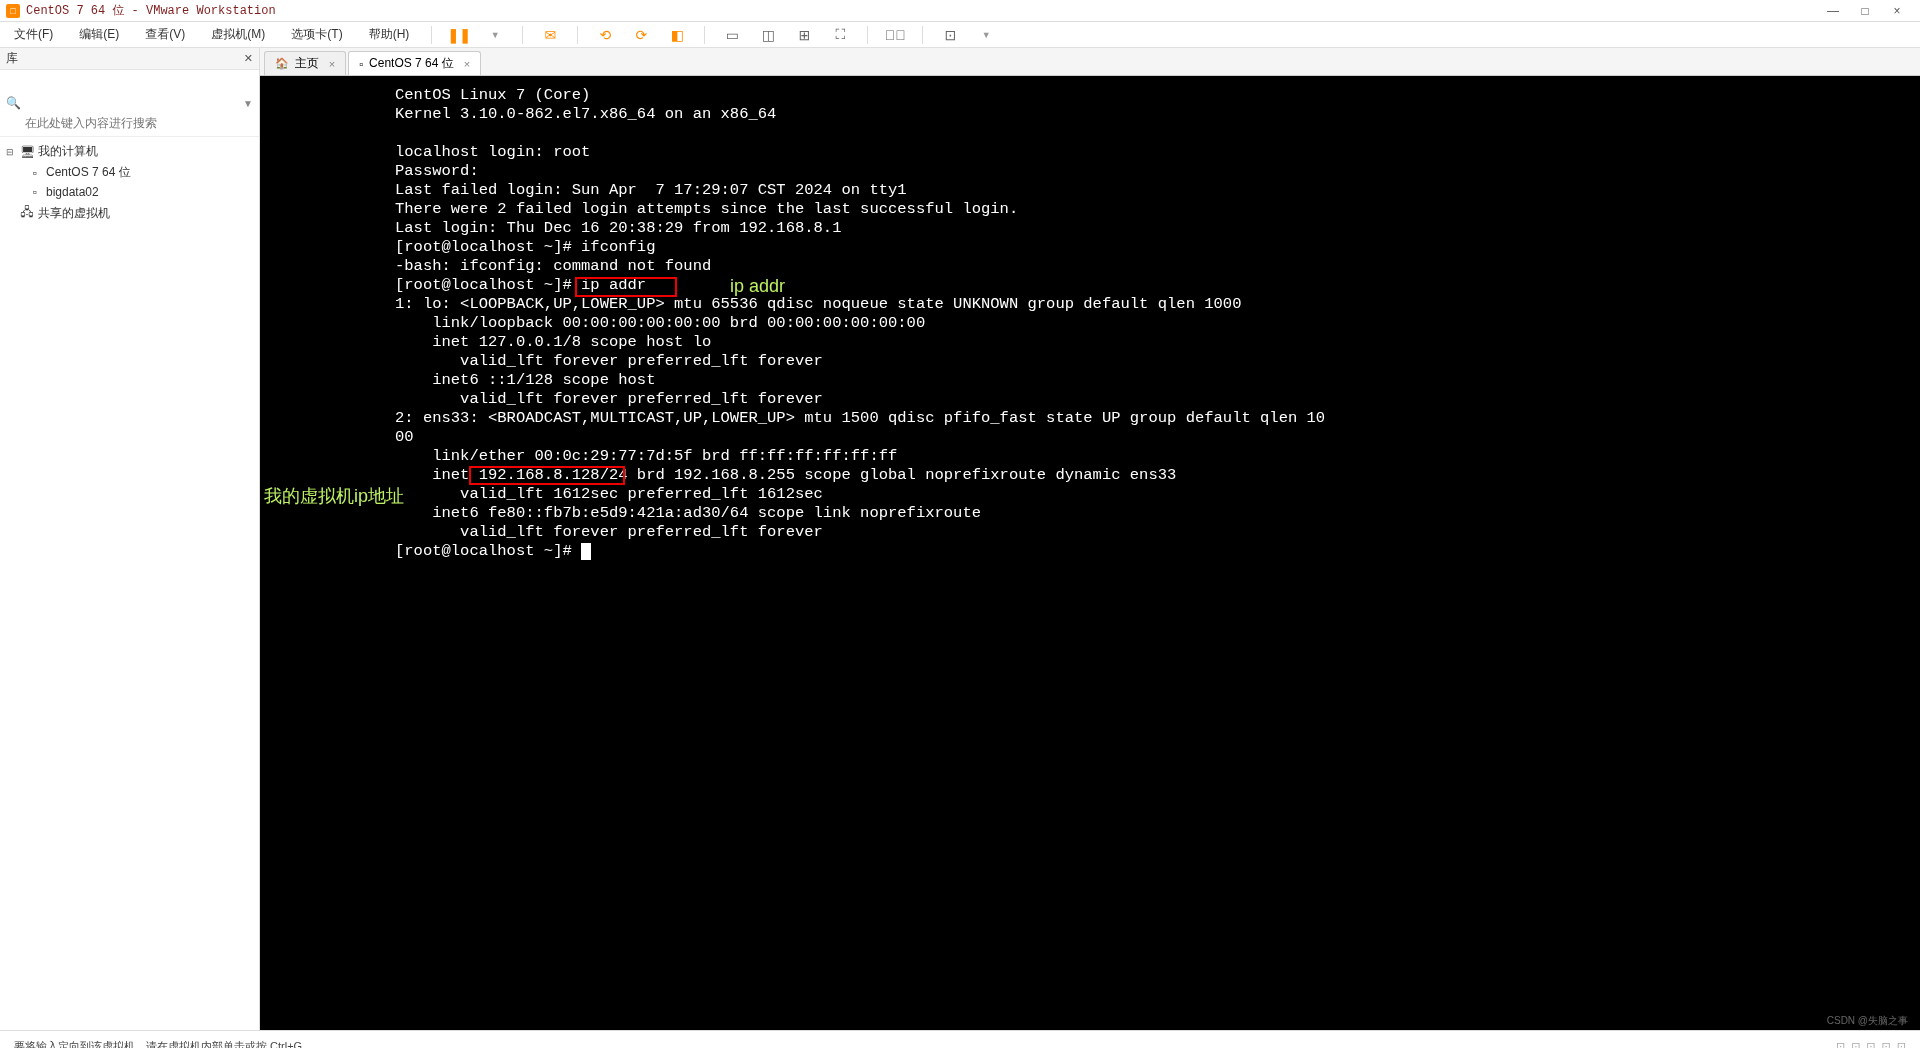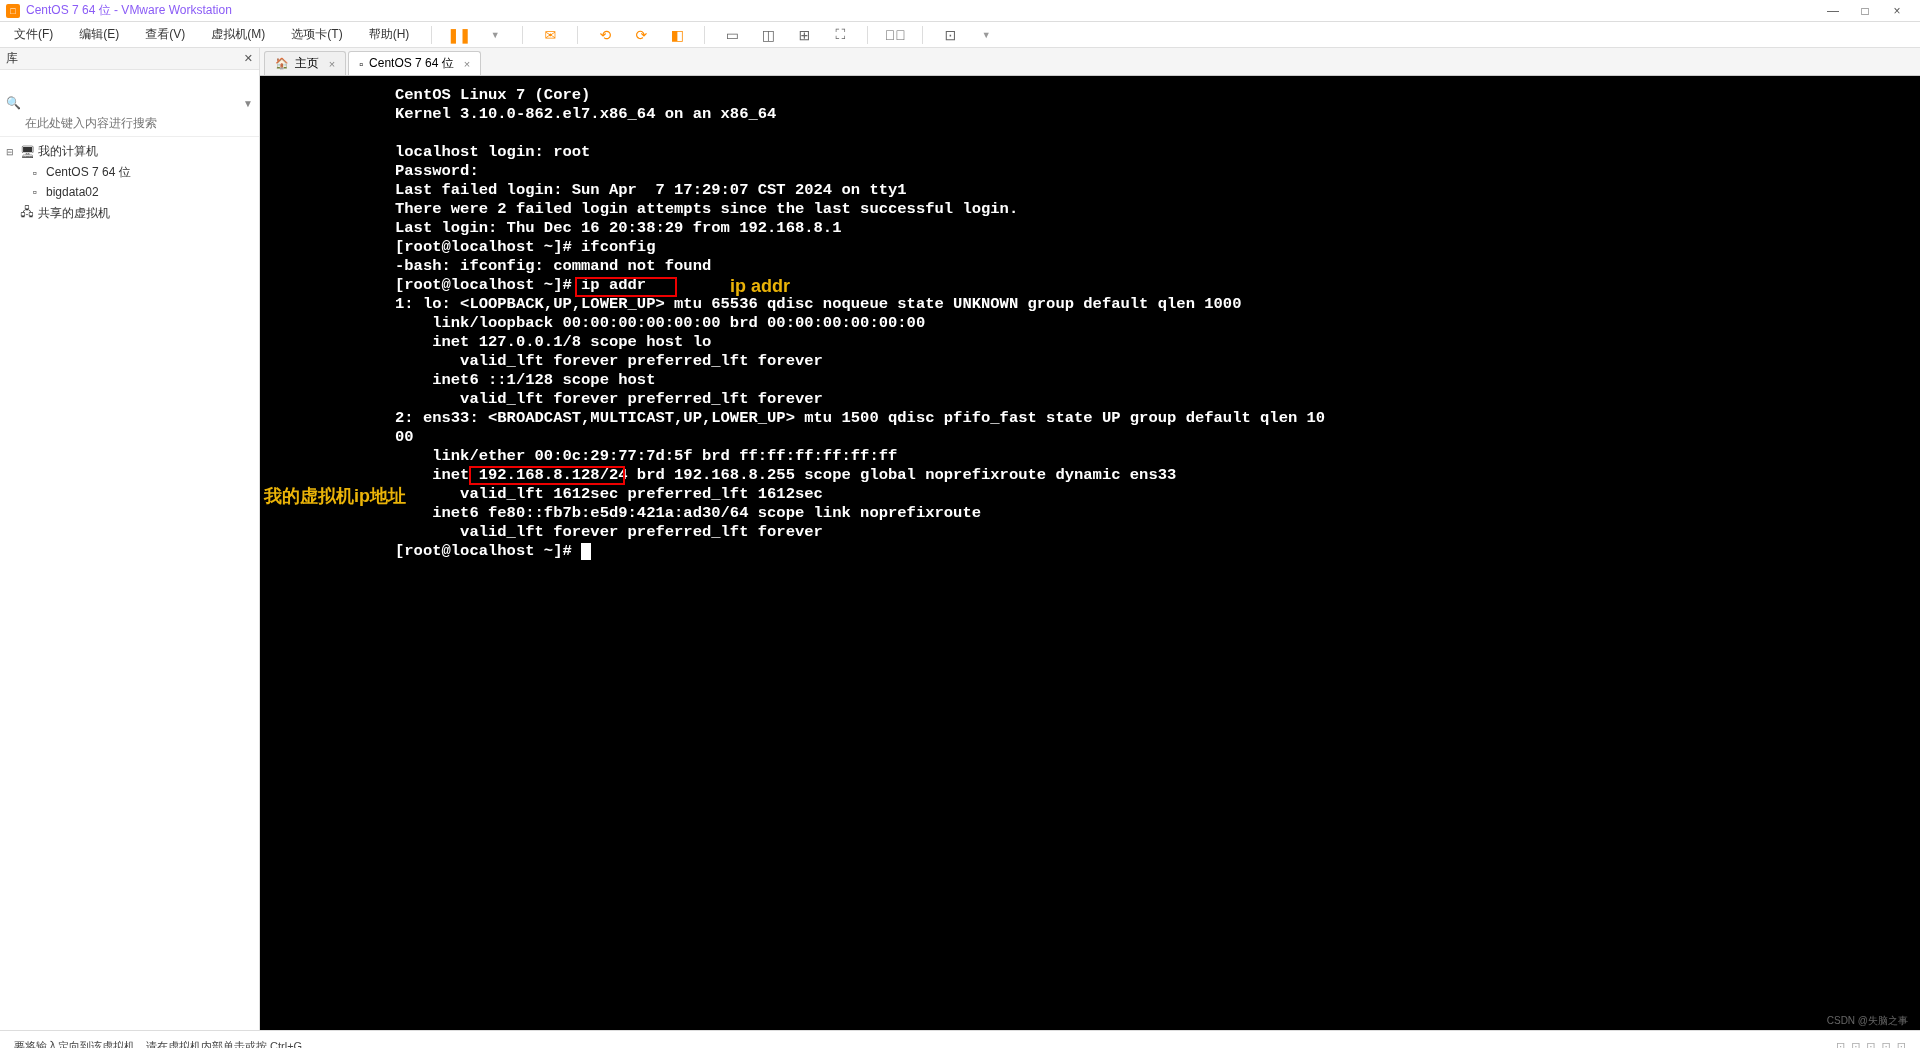--- a/index.html
+++ b/index.html
@@ -1,20 +1,20 @@
 <!DOCTYPE html>
 <html><head>
 <meta charset="utf-8">
 <style>
 * { margin: 0; padding: 0; box-sizing: border-box; font-family: "Microsoft YaHei", "Segoe UI", Tahoma, sans-serif; }
 body { background: #f0f0f0; width: 1920px; height: 1048px; overflow: hidden; font-size: 12px; position: relative; }
 
 .titlebar { height: 22px; background: #fff; display: flex; align-items: center; padding: 0 6px; border-bottom: 1px solid #ddd; }
 .titlebar .app-icon { width: 14px; height: 14px; background: #f80; border-radius: 2px; margin-right: 6px; display: flex; align-items: center; justify-content: center; color: #fff; font-size: 9px; font-weight: bold; }
-.titlebar .title-text { color: #8b5cf6; font-size: 12px; flex: 1; }
+.titlebar .title-text { color: #7f1d1d; font-size: 12px; flex: 1; font-family: Liberation Mono, monospace; }
 .win-controls { display: flex; gap: 18px; margin-right: 10px; }
 .win-controls span { color: #555; font-size: 12px; cursor: default; width: 14px; text-align: center; }
 
 .menubar { height: 26px; background: #fff; display: flex; align-items: center; padding: 0 6px; gap: 10px; border-bottom: 1px solid #e0e0e0; }
 .menubar .menu-item { padding: 3px 8px; color: #333; font-size: 12px; cursor: default; }
 .menubar .sep { width: 1px; height: 18px; background: #ddd; margin: 0 4px; }
 .menubar .tb-btn { width: 22px; height: 22px; display: flex; align-items: center; justify-content: center; margin: 0 2px; color: #666; font-size: 14px; }
 .menubar .tb-btn.pause { color: #ff8c00; font-weight: bold; }
 
 .main-container { display: flex; height: calc(100% - 48px - 18px); }
@@ -32,27 +32,27 @@
 .tree .node .ico { width: 14px; text-align: center; }
 .tree .indent1 { padding-left: 28px; }
 
 .content { flex: 1; display: flex; flex-direction: column; background: #fff; }
 .tabbar { height: 28px; background: #f5f5f5; display: flex; align-items: end; padding: 0 4px; border-bottom: 1px solid #ccc; }
 .tab { height: 24px; padding: 0 10px; display: flex; align-items: center; gap: 6px; font-size: 12px; border: 1px solid #ccc; border-bottom: none; background: #f0f0f0; margin-right: 2px; border-radius: 3px 3px 0 0; cursor: default; }
 .tab.active { background: #fff; }
 .tab .tab-ico { font-size: 11px; }
 .tab .tab-close { color: #888; font-size: 11px; margin-left: 4px; }
 
-.terminal-wrap { flex: 1; background: #000; position: relative; overflow: hidden; font-weight: bold; }
+.terminal-wrap { flex: 1; background: #000; position: relative; overflow: hidden; }
 .terminal { font-family: "Consolas", "Courier New", monospace; font-size: 15.5px; line-height: 19px; color: #fff; white-space: pre; padding: 10px 0 0 0; position: relative; }
 .terminal .cursor { background: #fff; display: inline-block; width: 10px; height: 17px; vertical-align: text-bottom; }
 
 .annot-box1 { position: absolute; border: 2px solid #e00; background: transparent; }
 .annot-box2 { position: absolute; border: 2px solid #e00; background: transparent; }
-.annot-text { position: absolute; color: #eab308; font-family: "Microsoft YaHei", sans-serif; font-size: 18px; }
+.annot-text { position: absolute; color: #bef264; font-family: "Microsoft YaHei", sans-serif; font-size: 18px; }
 
 .statusbar { height: 32px; background: #fff; border-top: 1px solid #ddd; display: flex; align-items: center; padding: 0 14px; font-size: 11px; color: #444; }
 .statusbar .right { margin-left: auto; color: #aaa; display: flex; gap: 6px; align-items: center; }
 .watermark { position: absolute; right: 12px; bottom: 20px; color: rgba(200,200,200,0.5); font-size: 10px; }
 </style>
 </head>
 <body>
 
 <div class="titlebar">
   <div class="app-icon">□</div>

